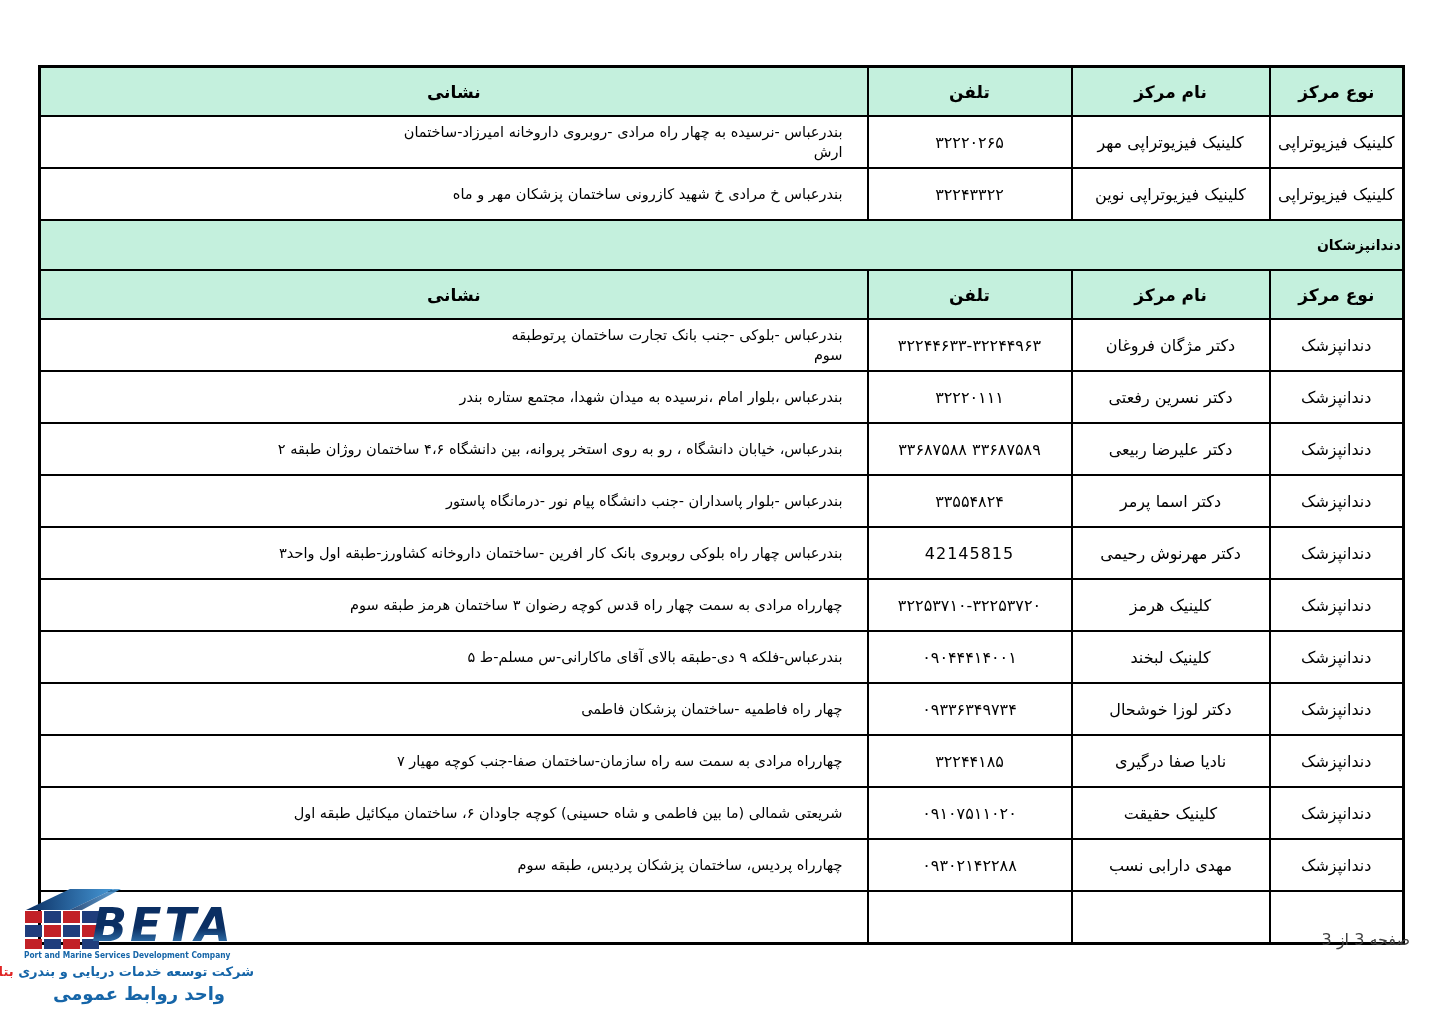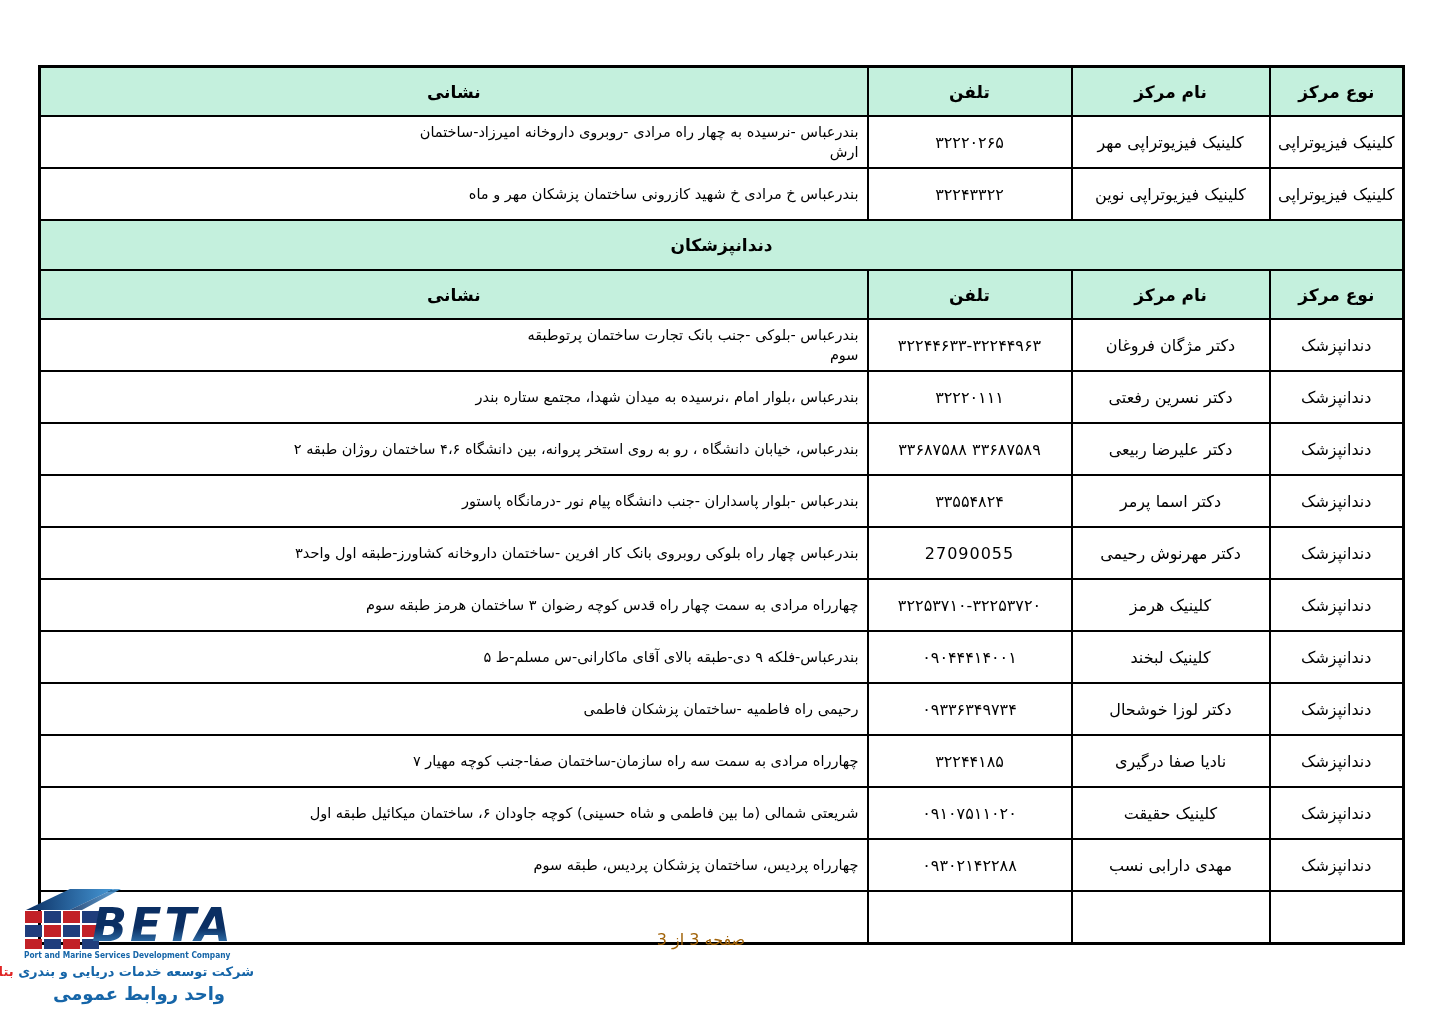--- a/index.html
+++ b/index.html
@@ -15,36 +15,36 @@
     border-collapse:collapse;table-layout:fixed;direction:rtl;
     border:3px solid #000;
   }
   table.tbl th, table.tbl td{border:2px solid #000;overflow:hidden;}
   th.col-h{
     background:var(--header-bg,#c4f0dd);
     font-weight:bold;font-size:17px;height:45px;text-align:center;
   }
   tr.section-row td{
     background:var(--header-bg,#c4f0dd);
-    font-weight:bold;font-size:17px;height:46px;text-align:center;
+    font-weight:bold;font-size:14px;height:46px;
   }
   td.c-type, td.c-name, td.c-phone{
     text-align:center;font-size:16px;height:48px;vertical-align:middle;
   }
   td.c-phone{direction:ltr;letter-spacing:1px;}
   td.c-address{
     text-align:right;font-size:14.5px;vertical-align:middle;
-    padding:2px 8px 2px 10px;white-space:pre-line;line-height:20px;
+    padding:2px 24px 2px 10px;white-space:pre-line;line-height:20px;
   }
   tr.empty-row td{height:46px;}
 
   
   .page-num{
-    position:absolute;top:930px;left:0;width:1402px;text-align:center;
-    direction:rtl;font-size:16px;color:#a16207;
+    position:absolute;top:930px;left:8px;width:1402px;text-align:right;
+    direction:rtl;font-size:16px;color:#404040;
   }
 
   
   .logo{position:absolute;left:24px;top:886px;width:230px;}
   .logo svg{display:block;}
   .ck-r{fill:var(--checker-red,#c22127);}
   .ck-b{fill:var(--checker-blue,#1f3d7c);}
   .logo .tagline{
     margin-top:0;font-size:8.5px;font-weight:bold;white-space:nowrap;
     color:var(--logo-text-blue,#1565a8);
@@ -122,40 +122,40 @@
         </tr>
         <tr class="data-row">
           <td class="c-type">دندانپزشک</td>
           <td class="c-name">دکتر اسما پرمر</td>
           <td class="c-phone">۳۳۵۵۴۸۲۴</td>
           <td class="c-address">بندرعباس -بلوار پاسداران -جنب دانشگاه پیام نور -درمانگاه پاستور</td>
         </tr>
         <tr class="data-row">
           <td class="c-type">دندانپزشک</td>
           <td class="c-name">دکتر مهرنوش رحیمی</td>
-          <td class="c-phone">27090055</td>
+          <td class="c-phone">42145815</td>
           <td class="c-address">بندرعباس چهار راه بلوکی روبروی بانک کار افرین -ساختمان داروخانه کشاورز-طبقه اول واحد۳</td>
         </tr>
         <tr class="data-row">
           <td class="c-type">دندانپزشک</td>
           <td class="c-name">کلینیک هرمز</td>
           <td class="c-phone">۳۲۲۵۳۷۱۰-۳۲۲۵۳۷۲۰</td>
           <td class="c-address">چهارراه مرادی به سمت چهار راه قدس کوچه رضوان ۳ ساختمان هرمز طبقه سوم</td>
         </tr>
         <tr class="data-row">
           <td class="c-type">دندانپزشک</td>
           <td class="c-name">کلینیک لبخند</td>
           <td class="c-phone">۰۹۰۴۴۴۱۴۰۰۱</td>
           <td class="c-address">بندرعباس-فلکه ۹ دی-طبقه بالای آقای ماکارانی-س مسلم-ط ۵</td>
         </tr>
         <tr class="data-row">
           <td class="c-type">دندانپزشک</td>
           <td class="c-name">دکتر لوزا خوشحال</td>
           <td class="c-phone">۰۹۳۳۶۳۴۹۷۳۴</td>
-          <td class="c-address">رحیمی راه فاطمیه -ساختمان پزشکان فاطمی</td>
+          <td class="c-address">چهار راه فاطمیه -ساختمان پزشکان فاطمی</td>
         </tr>
         <tr class="data-row">
           <td class="c-type">دندانپزشک</td>
           <td class="c-name">نادیا صفا درگیری</td>
           <td class="c-phone">۳۲۲۴۴۱۸۵</td>
           <td class="c-address">چهارراه مرادی به سمت سه راه سازمان-ساختمان صفا-جنب کوچه مهیار ۷</td>
         </tr>
         <tr class="data-row">
           <td class="c-type">دندانپزشک</td>
           <td class="c-name">کلینیک حقیقت</td>

